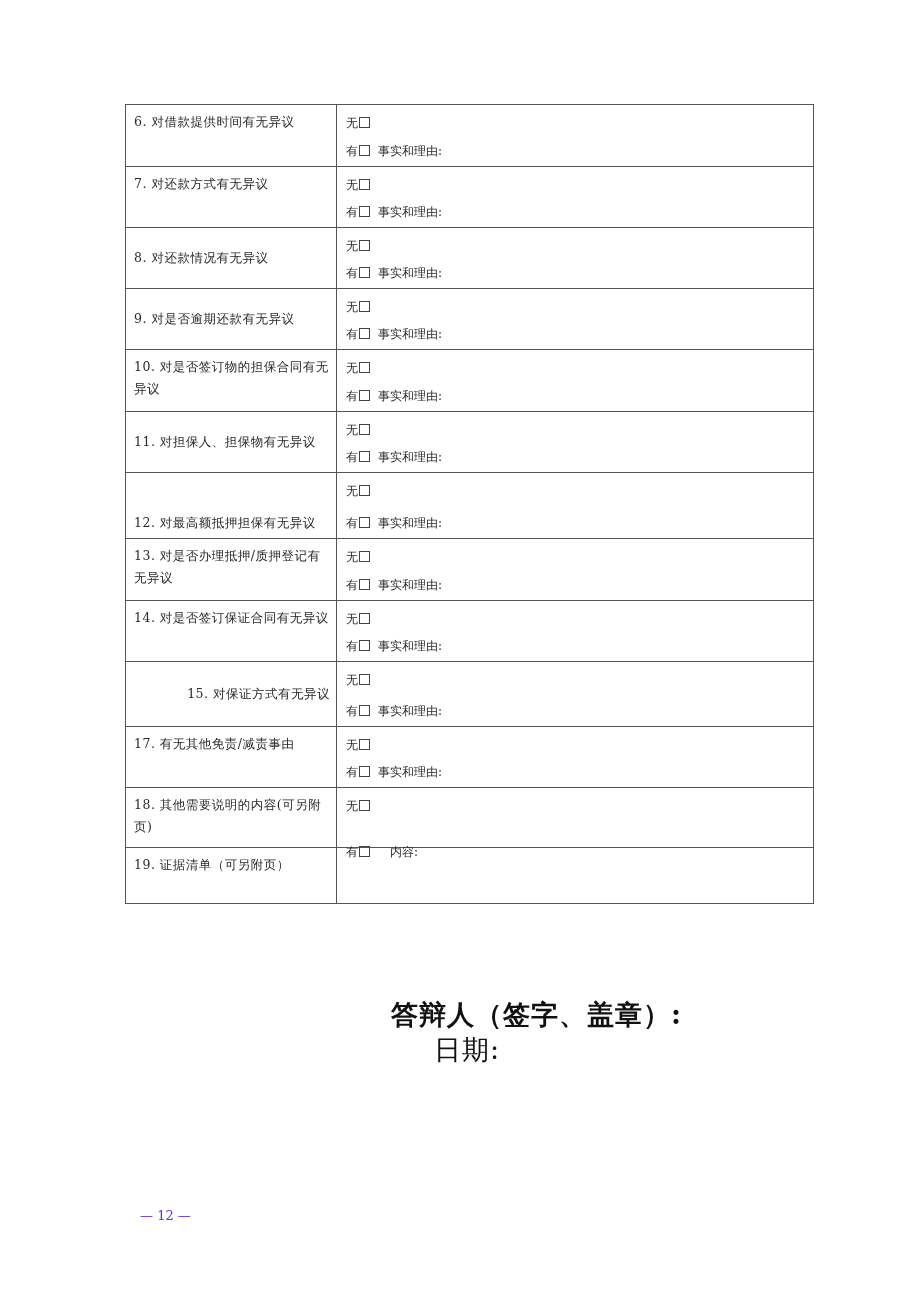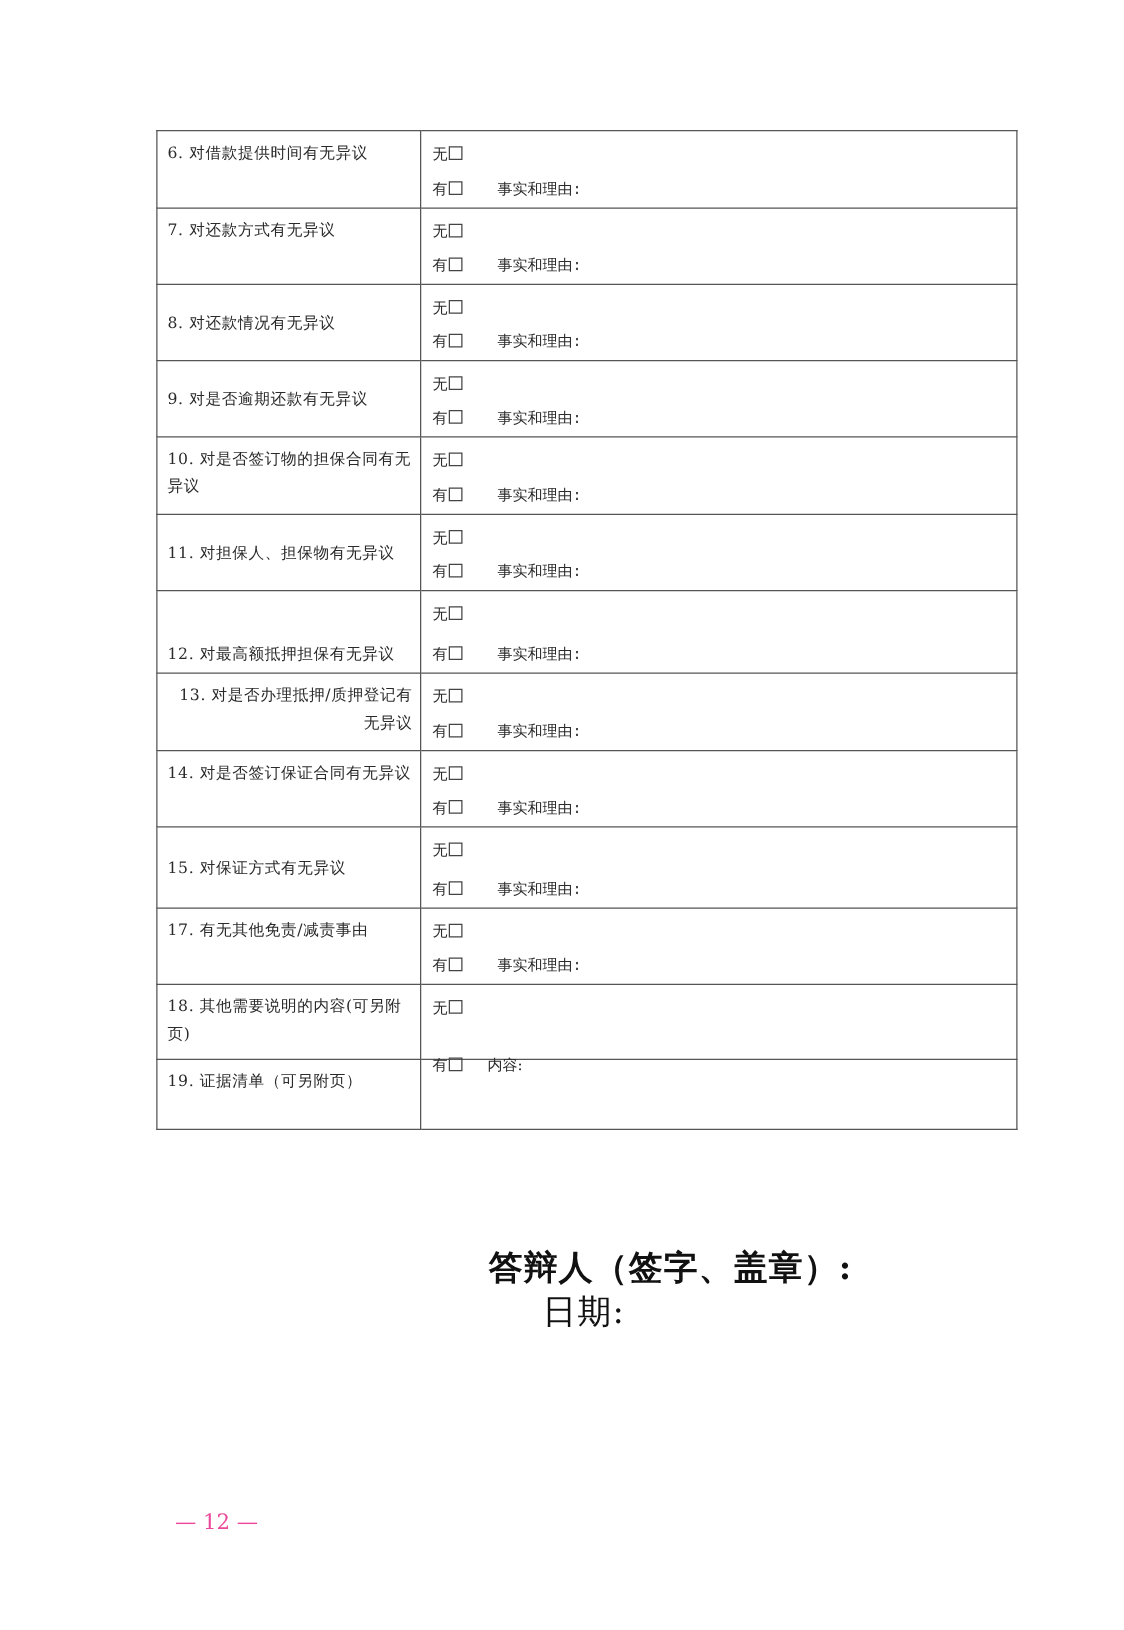--- a/index.html
+++ b/index.html
@@ -18,36 +18,36 @@
     font-size: 12.5px; line-height: 22px;
   }
   .col-q { width: 211px; }
   .col-a { width: 477px; }
   .q-cell { padding: 0 6px 0 8px !important; }
   .q-inner { display: flex; height: 100%; flex-direction: column; }
   .q-text { letter-spacing: 0.5px; }
   .a-inner { position: relative; height: 100%; }
   .opt { position: absolute; left: 9px; white-space: nowrap; font-size: 12px; }
   .opt .box { display: inline-block; width: 9px; height: 9px; border: 1px solid #444; margin-left: 1px; vertical-align: -1px; }
-  .opt .reason { margin-left: 28px; font-family: Liberation Mono, monospace; }
+  .opt .reason { margin-left: 8px; }
   .opt .content { margin-left: 20px; }
   .sign {
     position: absolute; left: 391px; top: 998px;
     font-family: "DejaVu Serif", "Liberation Serif", serif;
     font-weight: bold; font-size: 27px; line-height: 34px; color: #111;
     letter-spacing: 1px;
   }
   .date {
     position: absolute; left: 434px; top: 1033px;
     font-weight: normal; font-size: 27px; line-height: 34px; color: #111;
     letter-spacing: 1px;
   }
   .page-num {
     position: absolute; left: 140px; top: 1208px;
-    font-size: 17px; color: #ec4899; white-space: nowrap;
+    font-size: 13px; color: #6d28d9; white-space: nowrap;
     font-family: "DejaVu Serif", "Liberation Serif", serif;
   }
 </style>
 </head>
 <body>
 
 <table class="form-table">
   <colgroup>
       <col class="col-q">
       <col class="col-a">
@@ -138,21 +138,21 @@
           </div>
         </td>
         <td>
           <div class="a-inner" style="height: 65px;">
             <div class="opt" style="top: 7px;"><span>无</span><span class="box"></span></div>
             <div class="opt" style="top: 39px;"><span>有</span><span class="box"></span><span class="reason">事实和理由:</span></div>
           </div>
         </td>
       </tr>
       <tr style="height: 61px;">
-        <td class="q-cell" style="height: 61px; text-align: right;">
+        <td class="q-cell" style="height: 61px;">
           <div class="q-inner" style="height: 61px; justify-content: flex-start; padding-top: 6px; padding-bottom: 0px; box-sizing: border-box;">
             <span class="q-text">13. 对是否办理抵押/质押登记有无异议</span>
           </div>
         </td>
         <td>
           <div class="a-inner" style="height: 61px;">
             <div class="opt" style="top: 7px;"><span>无</span><span class="box"></span></div>
             <div class="opt" style="top: 35px;"><span>有</span><span class="box"></span><span class="reason">事实和理由:</span></div>
           </div>
         </td>
@@ -165,21 +165,21 @@
         </td>
         <td>
           <div class="a-inner" style="height: 60px;">
             <div class="opt" style="top: 7px;"><span>无</span><span class="box"></span></div>
             <div class="opt" style="top: 34px;"><span>有</span><span class="box"></span><span class="reason">事实和理由:</span></div>
           </div>
         </td>
       </tr>
       <tr style="height: 64px;">
         <td class="q-cell" style="height: 64px;">
-          <div class="q-inner" style="height: 64px; justify-content: center; padding-top: 0px; padding-bottom: 0px; box-sizing: border-box;">
+          <div class="q-inner" style="height: 64px; justify-content: center; padding-top: 0px; padding-bottom: 0px; box-sizing: border-box; text-align: right;">
             <span class="q-text">15. 对保证方式有无异议</span>
           </div>
         </td>
         <td>
           <div class="a-inner" style="height: 64px;">
             <div class="opt" style="top: 7px;"><span>无</span><span class="box"></span></div>
             <div class="opt" style="top: 38px;"><span>有</span><span class="box"></span><span class="reason">事实和理由:</span></div>
           </div>
         </td>
       </tr>

